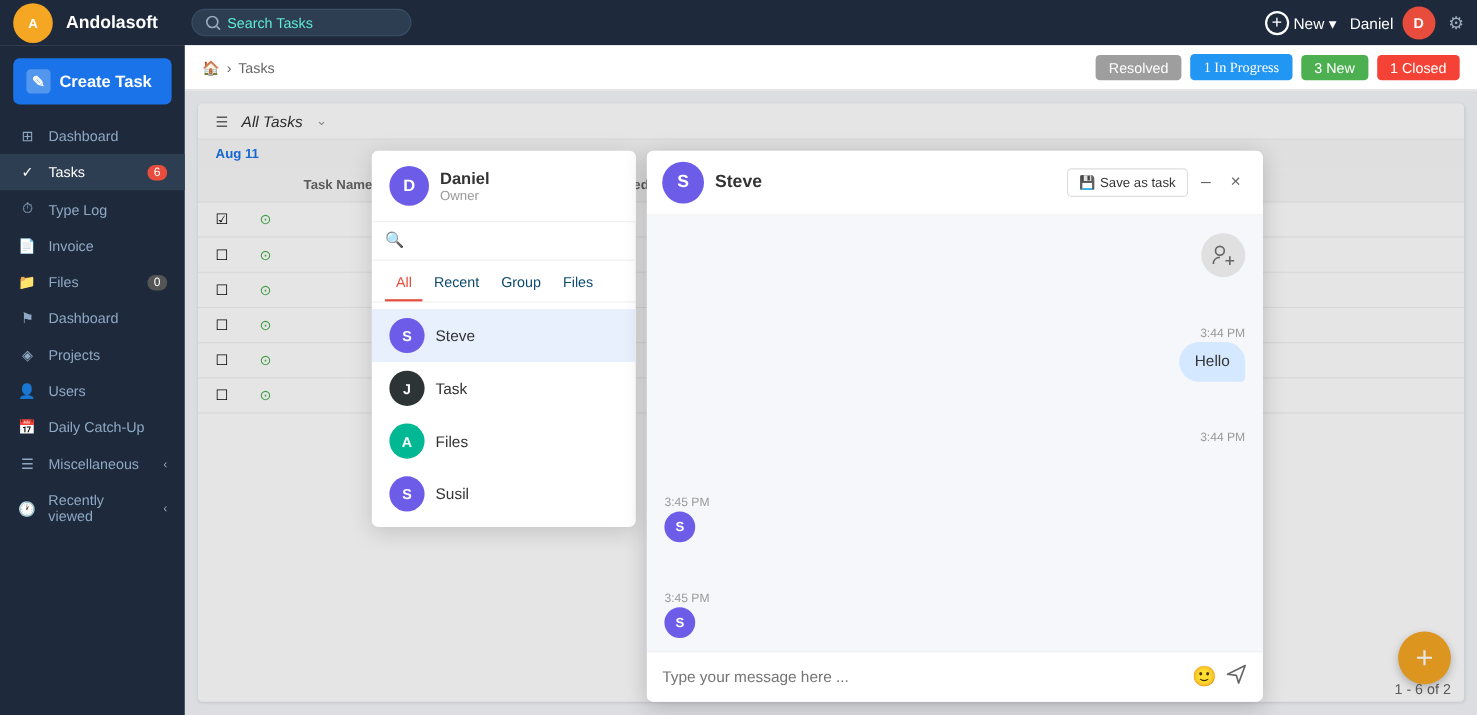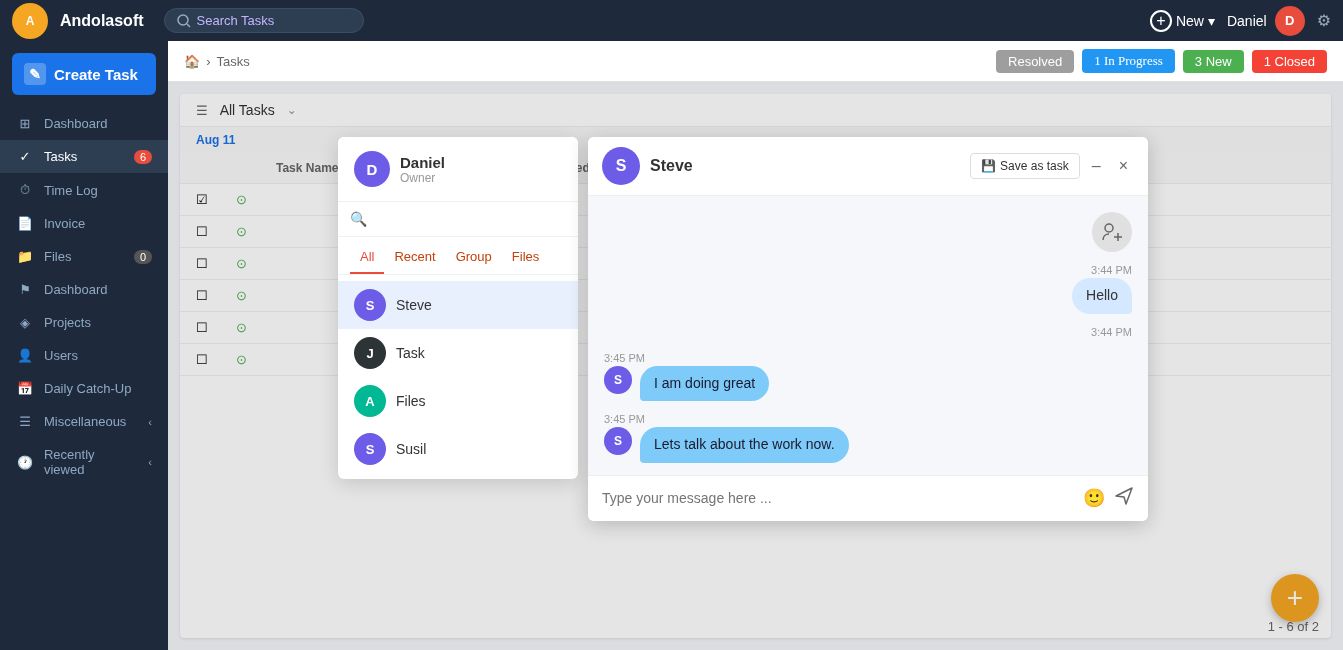--- a/index.html
+++ b/index.html
@@ -20,21 +20,21 @@
       width: 36px; height: 36px;
       background: #f5a623;
       border-radius: 50%;
       display: flex; align-items: center; justify-content: center;
       color: white; font-weight: bold; font-size: 14px;
     }
     .topbar-brand {
       color: white;
       font-size: 16px;
       font-weight: 600;
-      margin-right: 8px;
+      margin-right: 18px;
     }
     .topbar-search {
       background: #2d3e52;
       border: 1px solid #3a4f67;
       border-radius: 20px;
       display: flex; align-items: center;
       padding: 4px 12px;
       gap: 6px;
       color: #9ab;
       font-size: 13px;
@@ -272,21 +272,21 @@
       font-size: 13px; color: #333;
       background: transparent;
     }
     .dropdown-tabs {
       display: flex; gap: 0;
       padding: 8px 12px 0;
       border-bottom: 1px solid #f0f0f0;
     }
     .dropdown-tab {
       font-size: 13px; padding: 4px 10px 8px;
-      cursor: pointer; color: #c2410c;
+      cursor: pointer; color: #0c4a6e;
       border-bottom: 2px solid transparent;
     }
     .dropdown-tab.active {
       color: #e74c3c;
       border-bottom: 2px solid #e74c3c;
     }
     .dropdown-list { padding: 6px 0; }
     .dropdown-list-item {
       display: flex; align-items: center; gap: 10px;
       padding: 8px 16px;
@@ -366,20 +366,21 @@
     .msg-row {
       display: flex;
       flex-direction: column;
       margin-bottom: 4px;
     }
     .msg-row.right { align-items: flex-end; }
     .msg-row.left { align-items: flex-start; }
     .msg-meta {
       font-size: 11px; color: #999;
       margin-bottom: 2px;
+      margin-top: 33px;
     }
     .msg-bubble {
       max-width: 280px;
       padding: 8px 14px;
       border-radius: 18px;
       font-size: 14px;
       line-height: 1.4;
     }
     .msg-bubble.right {
       background: #d4e8ff;
@@ -427,21 +428,21 @@
         <circle cx="11" cy="11" r="10" fill="#f5a623"></circle>
         <text x="11" y="15" text-anchor="middle" fill="white" font-size="12" font-weight="bold">A</text>
       </svg>
   </div>
   <span class="topbar-brand">Andolasoft</span>
   <div class="topbar-search">
     <svg width="14" height="14" viewBox="0 0 14 14">
         <circle cx="6" cy="6" r="5" fill="none" stroke="#9ab" stroke-width="1.5"></circle>
         <line x1="10" y1="10" x2="13" y2="13" stroke="#9ab" stroke-width="1.5"></line>
       </svg>
-    <span style="color:#c4b5fd;font-size:13px;text-align:right;">Search Tasks</span>
+    <span style="color:#5eead4;font-size:13px;text-align:right;">Search Tasks</span>
   </div>
   <div class="topbar-spacer"></div>
   <button class="topbar-new">
     <div class="topbar-new-circle">+</div>
     <span>New</span>
     <span>▾</span>
   </button>
   <div class="topbar-user">
     <span>Daniel</span>
     <div class="topbar-avatar">
@@ -462,21 +463,21 @@
       <span class="icon">⊞</span>
       <span>Dashboard</span>
     </div>
     <div class="sidebar-item active">
       <span class="icon">✓</span>
       <span>Tasks</span>
       <span class="sidebar-badge">6</span>
     </div>
     <div class="sidebar-item">
       <span class="icon">⏱</span>
-      <span>Time Log</span>
+      <span>Type Log</span>
     </div>
     <div class="sidebar-item">
       <span class="icon">📄</span>
       <span>Invoice</span>
     </div>
     <div class="sidebar-item">
       <span class="icon">📁</span>
       <span>Files</span>
       <span class="sidebar-badge" style="background:#555;">0</span>
     </div>
@@ -520,21 +521,21 @@
       <span class="status-badge badge-resolved">Resolved</span>
       <span class="status-badge badge-inprogress">1 In Progress</span>
       <span class="status-badge badge-new">3 New</span>
       <span class="status-badge badge-closed">1 Closed</span>
     </div>
 
     <div class="content-area">
       <div class="table-container">
         <div class="table-header-bar">
           <span style="color:#666;font-size:13px;">☰</span>
-          <span style="font-size:14px;color:#333;">All Tasks</span>
+          <span style="font-size:14px;color:#333;font-style:italic;">All Tasks</span>
           <span style="color:#999;font-size:12px;">⌄</span>
         </div>
         <div class="date-group">Aug 11</div>
         <div class="table-header">
           <span></span>
           <span></span>
           <span>Task Name</span>
           <span>Assigned to ↕</span>
           <span>Due Date ↕</span>
           <span></span>
@@ -666,28 +667,26 @@
             <div class="msg-meta">3:44 PM</div>
             <div class="msg-bubble right">Hello</div>
           </div>
           <div class="msg-row right">
             <div class="msg-meta">3:44 PM</div>
           </div>
           <div class="msg-row left">
             <div class="msg-meta">3:45 PM</div>
             <div class="msg-sender-row">
               <div class="msg-sender-avatar" style="background:#6c5ce7;">S</div>
-              <div class="msg-bubble left">I am doing great</div>
             </div>
           </div>
           <div class="msg-row left">
             <div class="msg-meta">3:45 PM</div>
             <div class="msg-sender-row">
               <div class="msg-sender-avatar" style="background:#6c5ce7;">S</div>
-              <div class="msg-bubble left">Lets talk about the work now.</div>
             </div>
           </div>
         </div>
         <div class="chat-footer">
           <input class="chat-input" type="text" placeholder="Type your message here ..." style="">
           <button class="chat-footer-btn">🙂</button>
           <button class="chat-footer-btn">
             <svg width="20" height="20" viewBox="0 0 20 20">
               <path d="M2 10L18 2L12 18L10 11L2 10Z" fill="none" stroke="#666" stroke-width="1.5" stroke-linejoin="round"></path>
             </svg>

